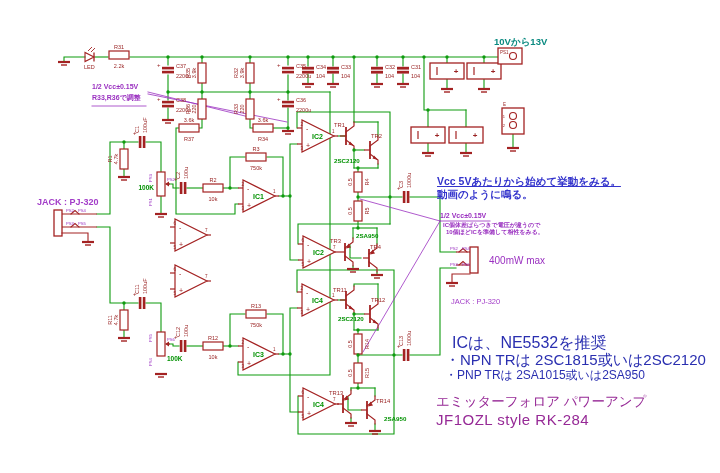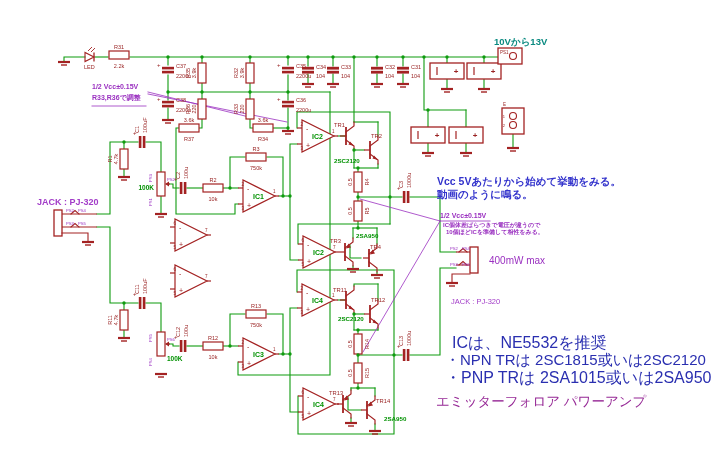--- a/index.html
+++ b/index.html
@@ -633,33 +633,34 @@
         <circle cx="390" cy="197" r="1.7" fill="#0f9b0f"></circle>
         <circle cx="358" cy="355" r="1.7" fill="#0f9b0f"></circle>
         <circle cx="394" cy="355" r="1.7" fill="#0f9b0f"></circle>
         <circle cx="358" cy="228" r="1.7" fill="#0f9b0f"></circle>
         <circle cx="358" cy="388" r="1.7" fill="#0f9b0f"></circle>
       </g>
     </svg>
 
   <div class="ann" style="left:494px;top:37px;font-size:9.5px;font-weight:bold;color:#0a8a80;">10Vから13V</div>
 
-  <div class="ann" style="left:437px;top:176px;font-size:10.5px;font-weight:bold;color:#3333cc;">Vcc 5Vあたりから始めて挙動をみる。</div>
+  <div class="ann" style="left:437px;top:176px;font-size:10.5px;font-weight:bold;color:#3333cc;text-decoration:underline;">Vcc 5Vあたりから始めて挙動をみる。</div>
   <div class="ann" style="left:437px;top:189px;font-size:10.5px;font-weight:bold;color:#3333cc;">動画のように鳴る。</div>
 
   <div class="ann" style="left:92px;top:83px;font-size:7px;font-weight:bold;color:#9a30c0;">1/2 Vcc±0.15V</div>
   <div class="ann" style="left:92px;top:94px;font-size:7px;font-weight:bold;color:#9a30c0;">R33,R36で調整</div>
 
   <div class="ann" style="left:440px;top:212px;font-size:7px;font-weight:bold;color:#9a30c0;">1/2 Vcc±0.15V</div>
   <div class="ann" style="left:443px;top:221.5px;font-size:6px;font-weight:bold;color:#9a30c0;">IC個体差ばらつきで電圧が違うので</div>
   <div class="ann" style="left:446px;top:229px;font-size:6px;font-weight:bold;color:#9a30c0;">10個ほどICを準備して相性をみる。</div>
 
   <div class="ann" style="left:489px;top:255px;font-size:10px;color:#9a30c0;text-align:center;">400mW max</div>
 
   <div class="ann" style="left:37px;top:198px;font-size:9px;font-weight:bold;color:#a23cc8;">JACK : PJ-320</div>
   <div class="ann" style="left:451px;top:298px;font-size:7.5px;color:#a23cc8;">JACK : PJ-320</div>
 
   <div class="ann" style="left:452px;top:334px;font-size:16px;color:#2a2fb0;">ICは、NE5532を推奨</div>
   <div class="ann" style="left:445px;top:352px;font-size:15px;color:#2a2fb0;">・NPN TRは 2SC1815或いは2SC2120</div>
-  <div class="ann" style="left:445px;top:369px;font-size:16px;color:#2a2fb0;">・PNP TRは 2SA1015或いは2SA950</div>
+  <div class="ann" style="left:445px;top:369px;font-size:12px;color:#2a2fb0;">・PNP TRは 2SA1015或いは2SA950</div>
 
   <div class="ann" style="left:436px;top:395px;font-size:13.5px;font-weight:500;color:#962996;">エミッターフォロア パワーアンプ</div>
+  <div class="ann" style="left:436px;top:412px;font-size:15px;font-weight:500;color:#962996;letter-spacing:.5px;">JF1OZL style  RK-284</div>
 </div>
 
 </body></html>

